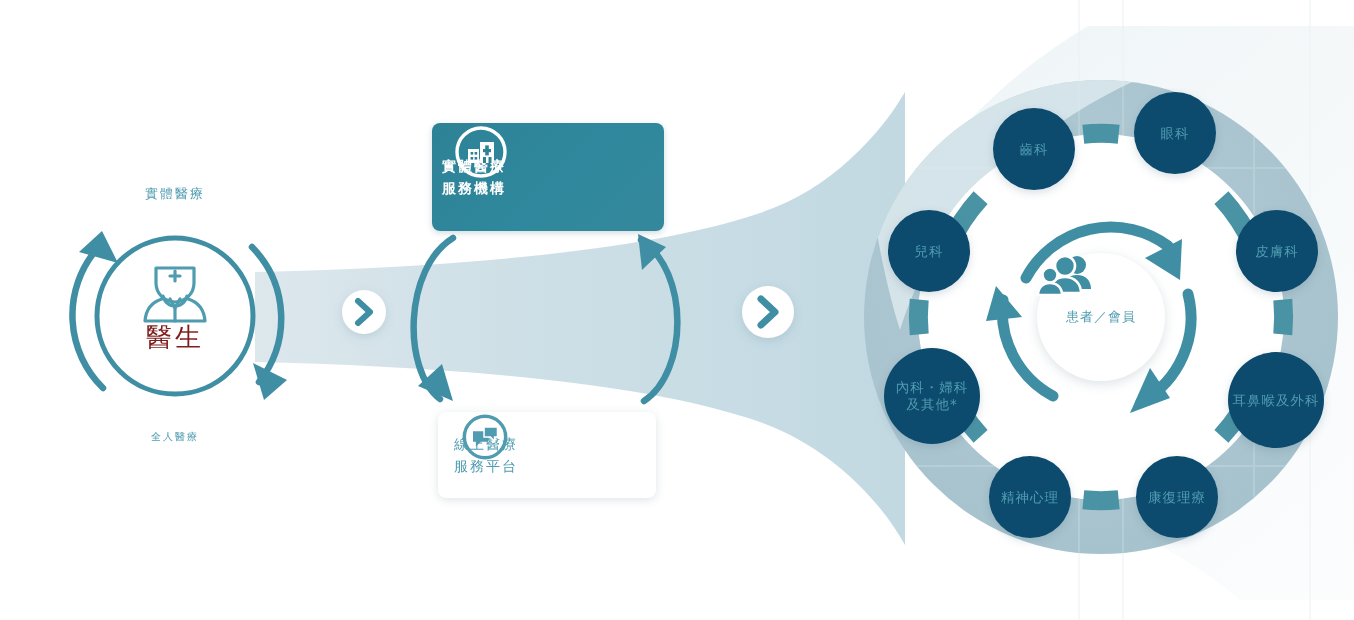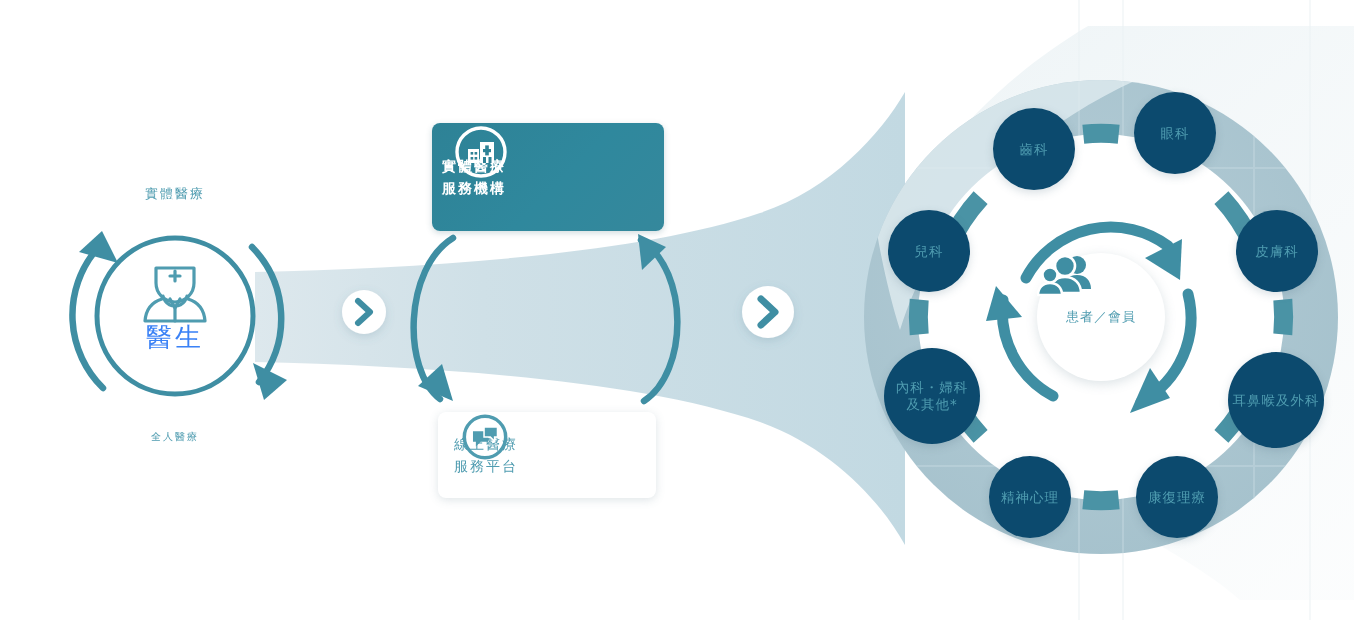--- a/index.html
+++ b/index.html
@@ -18,21 +18,21 @@
     line-height:18px;
     letter-spacing:1px;
     white-space:pre-line;
     text-align:center;
     font-family:"DejaVu Sans","Liberation Sans",sans-serif;
   }
 
   
   #doctor-label{
     left:90px;top:322px;width:170px;
-    font-size:26px;line-height:30px;color:#3b82f6;letter-spacing:3px;
+    font-size:26px;line-height:30px;color:#7f1d1d;letter-spacing:3px;
   }
   #evidence-label{left:90px;top:185px;width:170px;font-size:13px;letter-spacing:2px;}
   #holistic-label{left:90px;top:428px;width:170px;font-size:10px;letter-spacing:2px;}
 
   
   #band-label{
     left:435px;top:305px;width:215px;
     font-size:13.5px;letter-spacing:2px;color:#4b93a8;
   }
 

